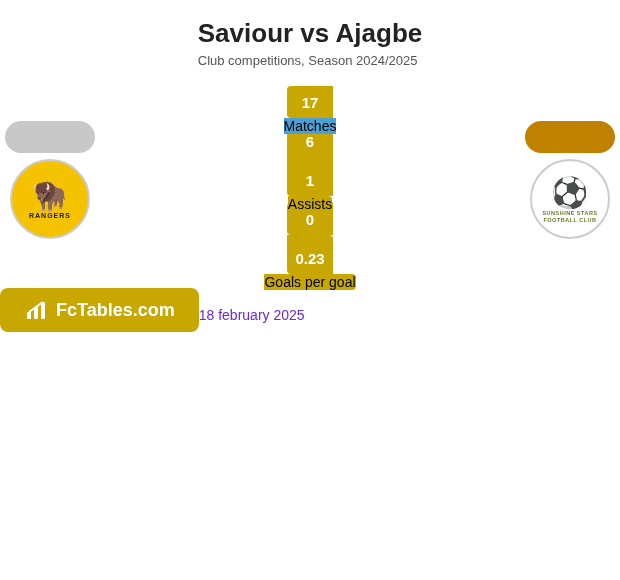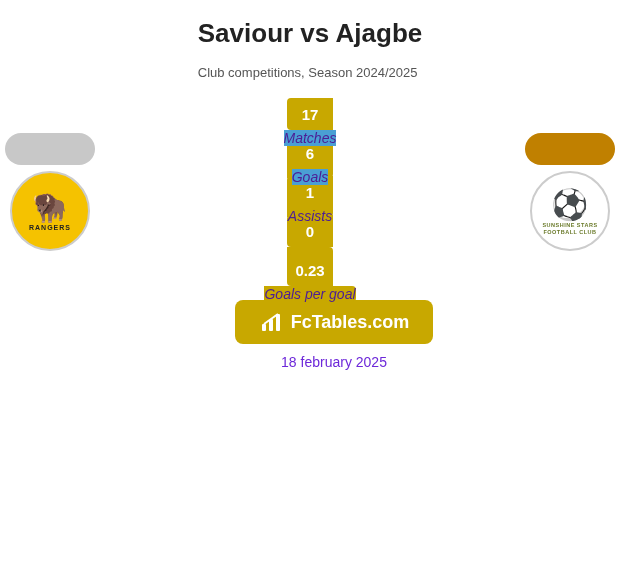--- a/index.html
+++ b/index.html
@@ -18,21 +18,21 @@
       margin-bottom: 8px;
     }
     .title {
       font-size: 26px;
       font-weight: bold;
       color: #222;
     }
     .subtitle {
       font-size: 13px;
       color: #555;
-      margin-top: 16px;
+      margin-top: 4px;
     }
     .main-content {
       display: flex;
       flex-direction: row;
       align-items: center;
       width: 100%;
       justify-content: center;
       margin-top: 10px;
     }
     .logo-left, .logo-right {
@@ -143,23 +143,22 @@
       flex-shrink: 0;
     }
     .stat-bar {
       flex: 1;
       height: 32px;
       display: flex;
       align-items: center;
       justify-content: center;
       font-size: 14px;
       font-weight: normal;
-      color: #4c1d95;
+      color: #000000;
       position: relative;
-      font-style: italic;
     }
     .stat-bar-filled {
       background: #4a9fd4;
     }
     .stat-bar-empty {
       background: #c8a800;
     }
     .stat-right-val {
       background: #c8a800;
       color: #fff;
@@ -168,25 +167,24 @@
       width: 46px;
       height: 32px;
       display: flex;
       align-items: center;
       justify-content: center;
       border-radius: 0 4px 4px 0;
       flex-shrink: 0;
     }
     .bottom-section {
       display: flex;
-      flex-direction: column;
+      flex-direction: row;
       align-items: center;
       margin-top: 14px;
       width: 100%;
-      padding-left: 48px;
     }
     .fctables-badge {
       background: #c8a800;
       color: #fff;
       border-radius: 8px;
       padding: 10px 24px;
       display: flex;
       align-items: center;
       gap: 8px;
       font-size: 18px;
@@ -224,21 +222,20 @@
   </div>
 
   <div class="stats-section" id="stats-container">
   <div class="stat-row">
         <div class="stat-left-val">17</div>
         <div class="stat-bar stat-bar-filled">Matches</div>
         <div class="stat-right-val">2</div>
       </div>
       <div class="stat-row">
         <div class="stat-left-val">6</div>
-        <div class="stat-bar stat-bar-filled">Goals</div>
         <div class="stat-right-val">0</div>
       </div>
       <div class="stat-row">
         <div class="stat-left-val">1</div>
         <div class="stat-bar stat-bar-empty" style="border-radius: 0px 4px 4px 0px;">Assists</div>
       </div>
       <div class="stat-row">
         <div class="stat-left-val">0</div>
         <div class="stat-right-val">0</div>
       </div>

